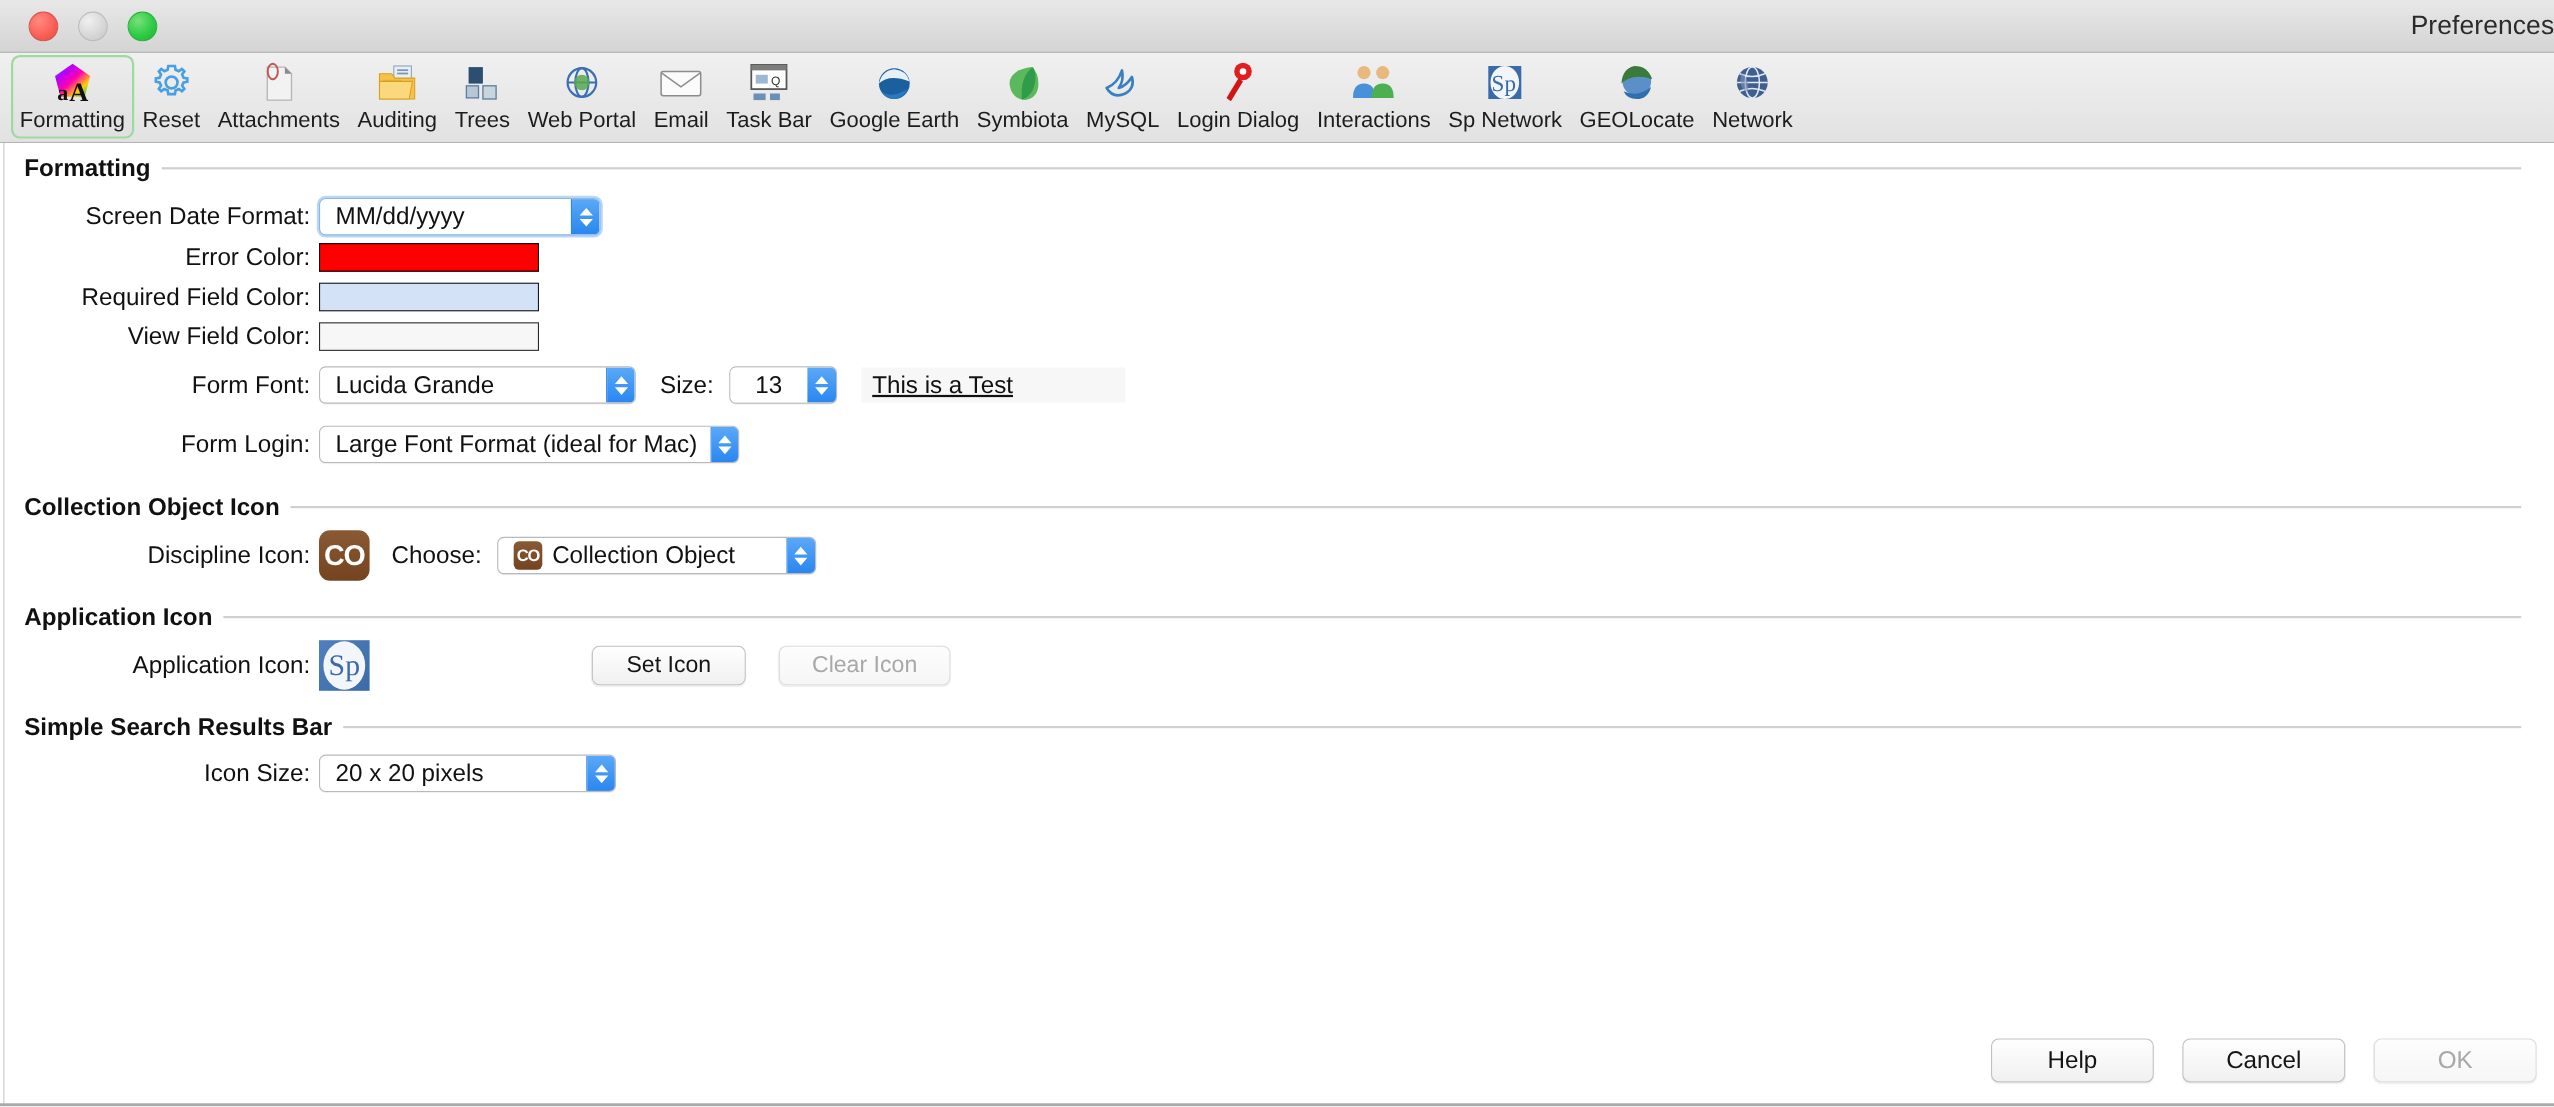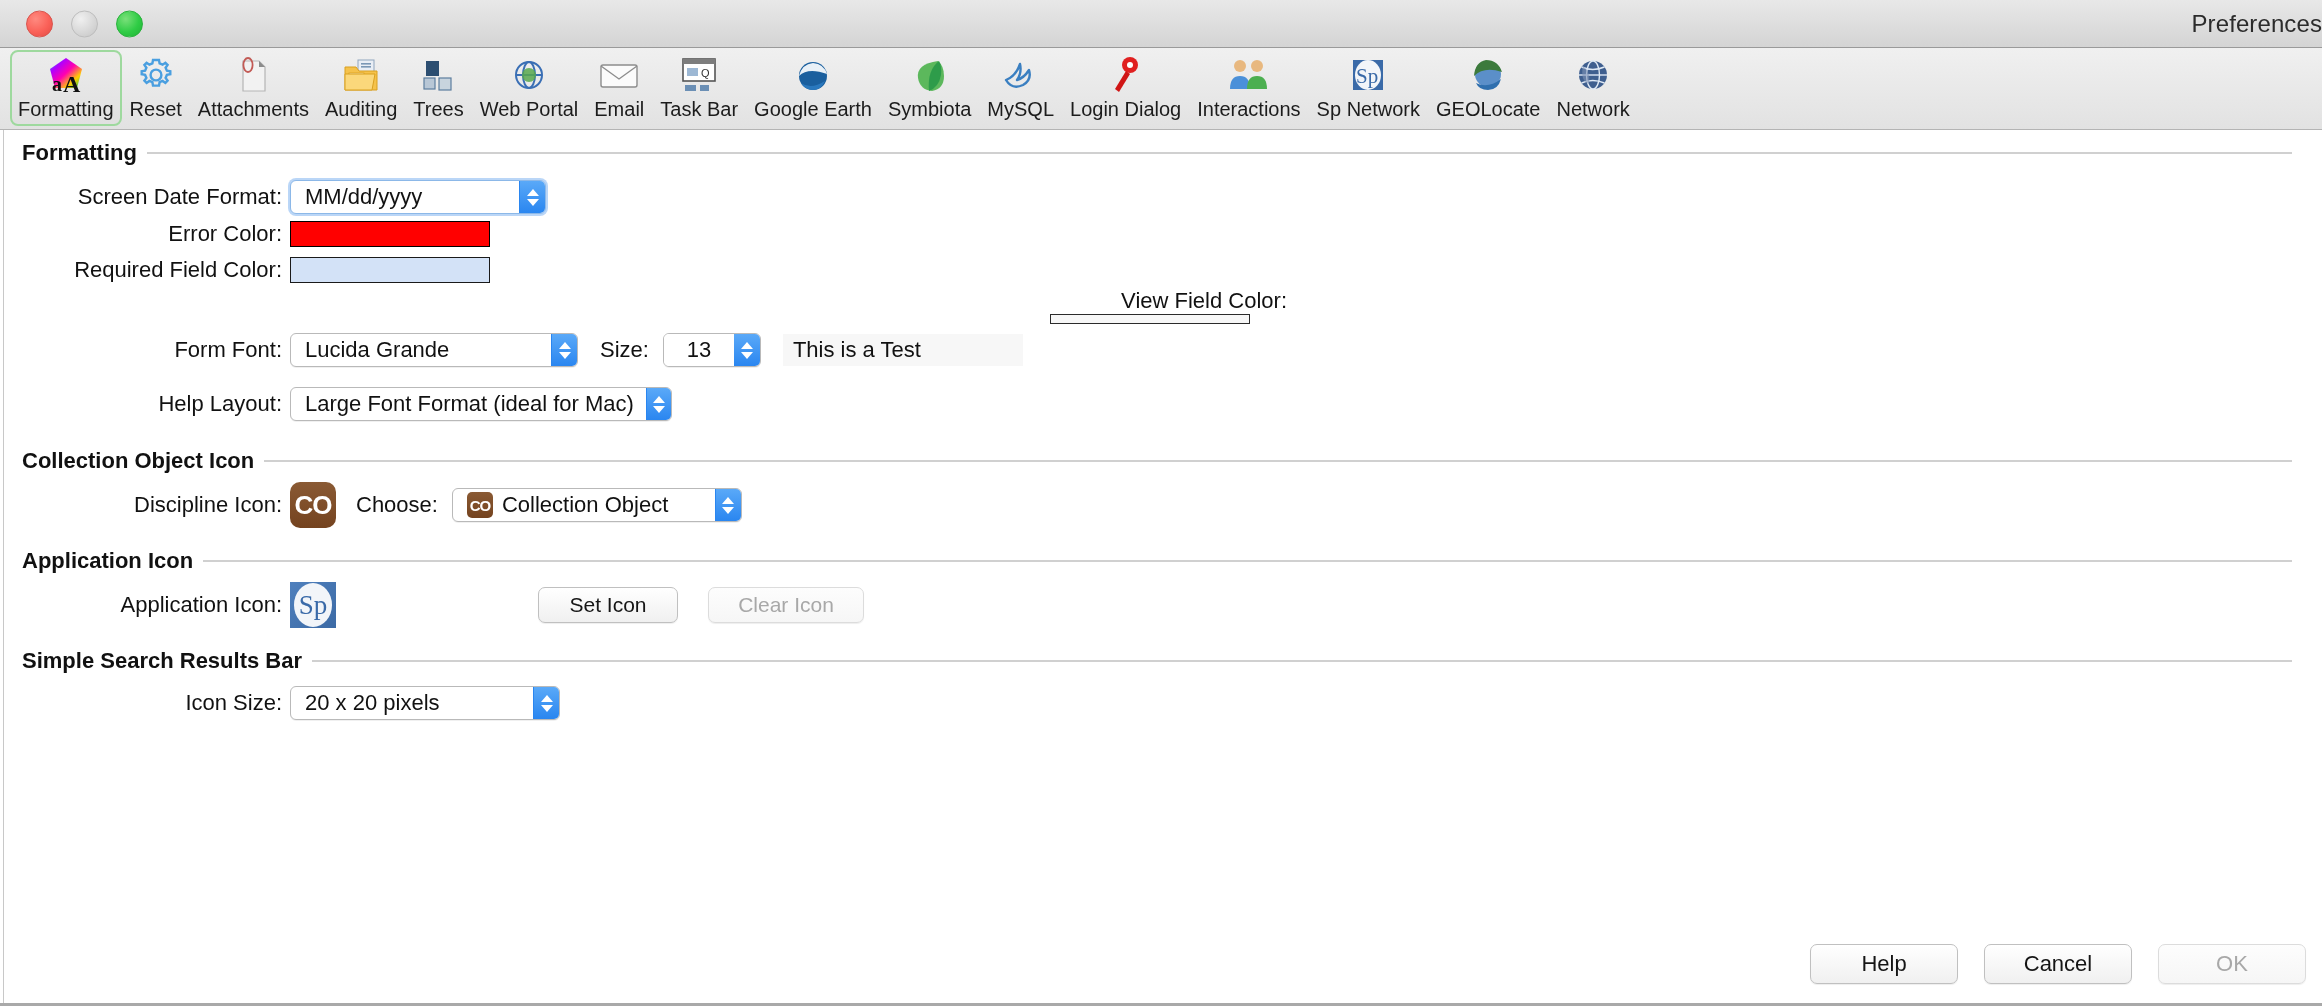--- a/index.html
+++ b/index.html
@@ -556,21 +556,21 @@
     <div class="row" style="height:36px;">
       <span class="rowlabel lbl-w">Error Color:</span>
       <span class="swatch" id="sw-error" style="background: rgb(255, 0, 0);"></span>
     </div>
 
     <div class="row" style="height:36px;">
       <span class="rowlabel lbl-w">Required Field Color:</span>
       <span class="swatch required" id="sw-required" style="background: rgb(211, 226, 247);"></span>
     </div>
 
-    <div class="row" style="height:36px;flex-direction:column;">
+    <div class="row" style="height:36px;">
       <span class="rowlabel lbl-w">View Field Color:</span>
       <span class="swatch view" id="sw-view" style="background: rgb(247, 247, 247);"></span>
     </div>
 
     <div class="row" style="height:52px;">
       <span class="rowlabel lbl-w">Form Font:</span>
       <span class="combo" style="width:288px;">
         <span class="cval">Lucida Grande</span>
         <span class="cbtn">
           <span class="chev up"></span>
@@ -578,26 +578,26 @@
         </span>
       </span>
       <span class="rowlabel" style="margin-left:22px;">Size:</span>
       <span class="spinner" style="margin-left:14px;">
         <span class="sval">13</span>
         <span class="sbtn">
           <span class="chev up"></span>
             <span class="chev down"></span>
         </span>
       </span>
-      <span class="sample" style="margin-left:22px;">This is a Test</span>
+      <span class="sample" style="margin-left:22px;text-decoration:underline;">This is a Test</span>
     </div>
 
 
     <div class="row" style="height:56px;">
-      <span class="rowlabel lbl-w">Help Layout:</span>
+      <span class="rowlabel lbl-w">Form Login:</span>
       <span class="combo" style="width:382px;">
         <span class="cval">Large Font Format (ideal for Mac)</span>
         <span class="cbtn">
           <span class="chev up"></span>
             <span class="chev down"></span>
         </span>
       </span>
     </div>
 
     <div class="section-head" style="margin-top:6px;">

